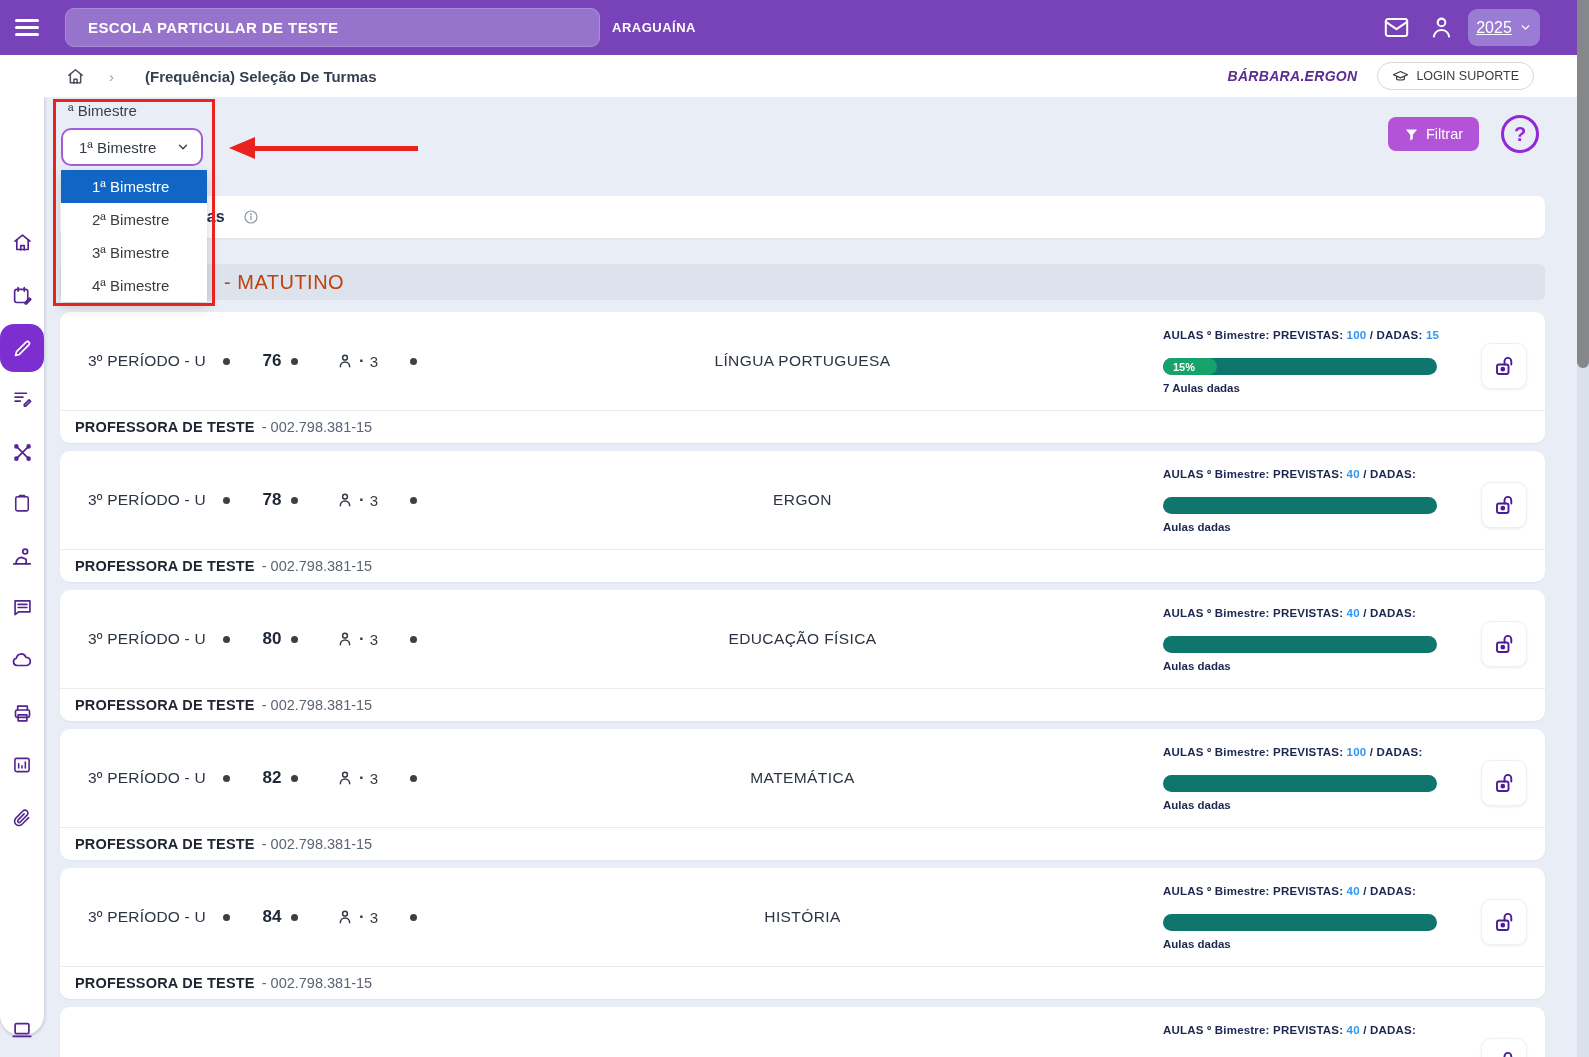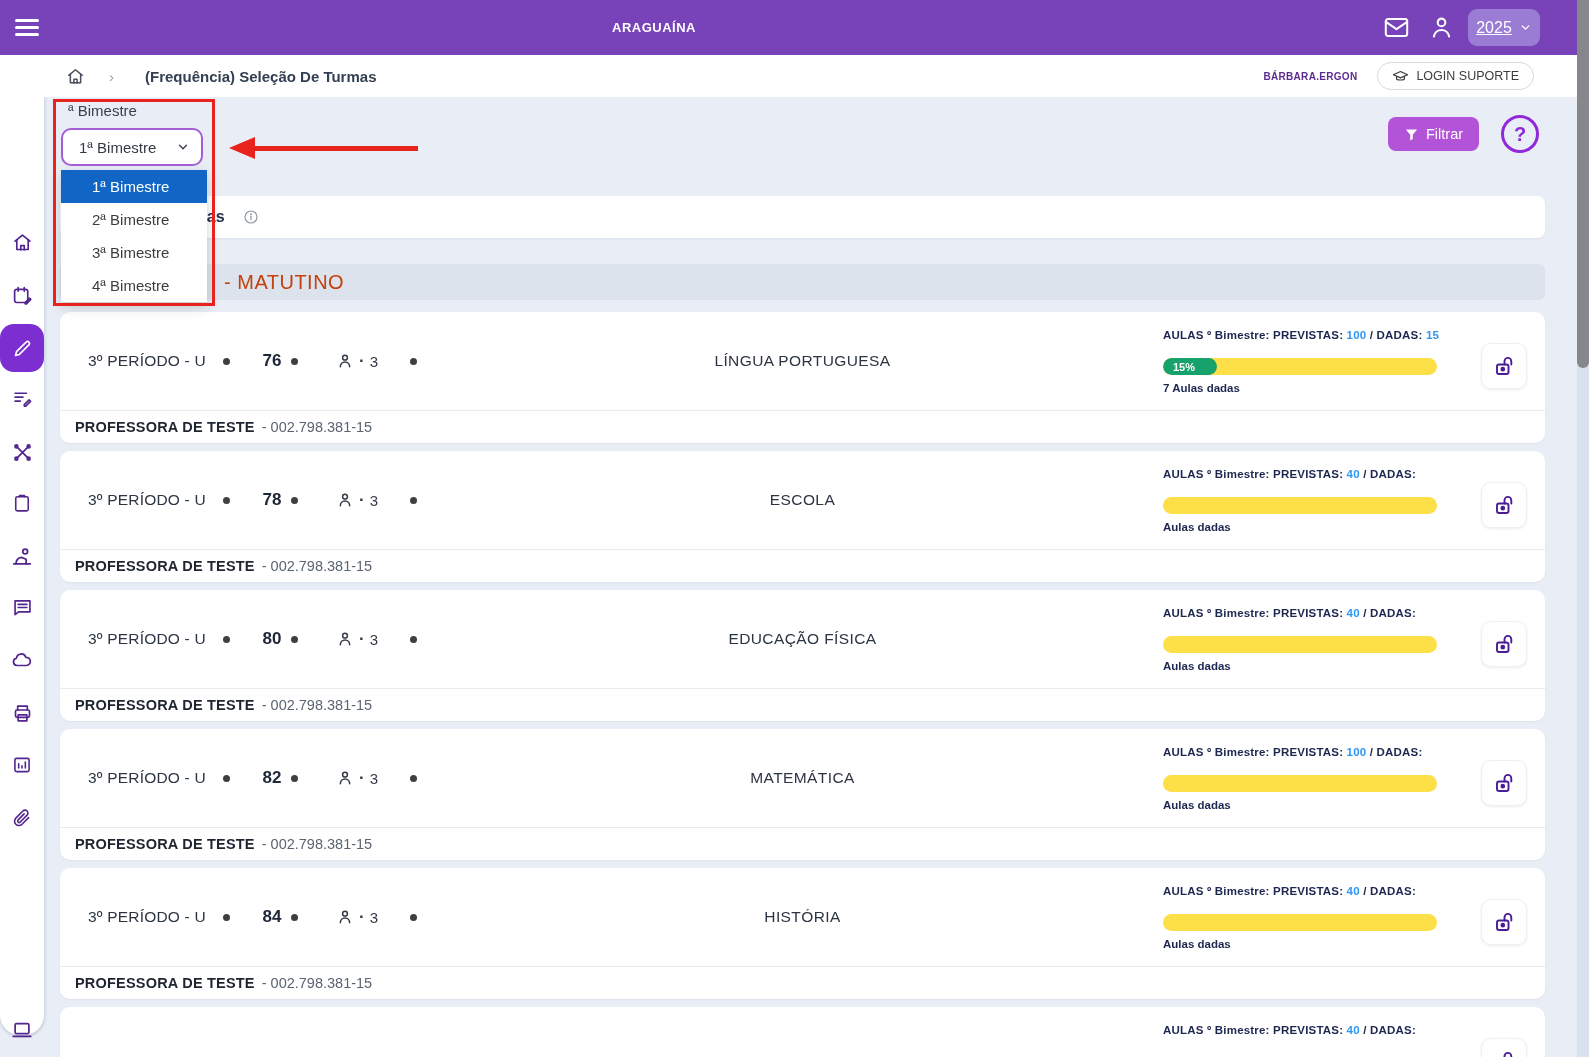--- a/index.html
+++ b/index.html
@@ -27,21 +27,21 @@
   .year-pill { position:absolute; left:1468px; top:9px; width:72px; height:37px;
     background:#9b7cd4; border-radius:9px; display:flex; align-items:center; justify-content:center;
     gap:7px; color:#fff; font-size:16px; cursor:pointer;text-decoration:underline; }
 
   
   .topbar { position:absolute; top:55px; left:0; width:1589px; height:42px; background:#fff;
     z-index:55; display:flex; align-items:center; }
   .crumb-home { margin-left:66px; color:#49505c; cursor:pointer; }
   .crumb-sep { margin-left:24px; color:#9aa0aa; font-size:15px; }
   .crumb-text { margin-left:31px; font-size:15px; color:#333f52;font-weight:bold; }
-  .user-name { margin-left:auto; color:#5c2c90; font-weight:700; font-size:10px; letter-spacing:.3px; }
+  .user-name { margin-left:auto; color:#5c2c90; font-weight:700; font-size:14px; letter-spacing:.3px;font-style:italic; }
   .login-pill { margin-left:20px; margin-right:55px; border:1px solid #d9d9d9; border-radius:16px;
     height:28px; padding:0 14px; display:flex; align-items:center; gap:7px; font-size:12.5px;
     color:#3c3c3c; background:#fff; cursor:pointer; }
 
   
   .sidebar { position:absolute; top:97px; left:0; width:44px; height:938px; background:#fff;
     z-index:50; border-bottom-right-radius:20px; border-bottom-left-radius:20px;
     box-shadow:1px 0 4px rgba(40,20,80,.10), 0 2px 3px rgba(40,20,80,.12); }
   .side-icon { position:absolute; left:0; width:44px; height:46px; display:flex; align-items:center;
     justify-content:center; color:#53258e; cursor:pointer; }
@@ -91,21 +91,21 @@
     align-items:center; justify-content:center; font-size:17px; font-weight:700; color:#20293a; }
   .students { position:absolute; left:276px; top:0; height:98px; display:flex; align-items:center;
     gap:5px; color:#333a45; font-size:15px; }
   .students .mini-dot { font-weight:700; font-size:17px; line-height:0; }
   .subject { position:absolute; left:0; right:0; top:0; height:98px; display:flex; align-items:center;
     justify-content:center; font-size:15.5px; color:#2b3442; letter-spacing:.4px; }
   .aulas-block { position:absolute; left:1103px; top:0; width:276px; }
   .aulas-line { position:absolute; left:0; top:17px; font-size:11.5px; font-weight:700;
     letter-spacing:.2px; color:#1c2750; white-space:nowrap; }
   .aulas-line .blue { color:#2e96f3; }
-  .track { position:absolute; left:0; top:46px; width:274px; height:17px; background:#fde047;
+  .track { position:absolute; left:0; top:46px; width:274px; height:17px; background:#0f766e;
     border-radius:9px; overflow:hidden; }
   .fill { height:17px; background:#17a16b; border-radius:9px; color:#fff; font-size:11px;
     font-weight:700; display:flex; align-items:center; padding-left:10px; }
   .caption { position:absolute; left:0; top:70px; font-size:11.5px; font-weight:700; color:#1c2750; }
   .lock-btn { position:absolute; left:1421px; top:31px; width:46px; height:46px; background:#fff;
     border:1px solid #f0f0f2; border-radius:10px; box-shadow:0 1px 3px rgba(0,0,0,.08);
     display:flex; align-items:center; justify-content:center; color:#4a1d96; cursor:pointer; }
   .divider { position:absolute; left:0; right:0; top:98px; border-top:1px solid #ebebeb; }
   .teacher-row { position:absolute; left:15px; top:98px; height:33px; display:flex; align-items:center;
     gap:7px; font-size:14.5px; }
@@ -128,20 +128,23 @@
 </style>
 </head>
 <body>
 
 <header class="app-header">
   <div class="burger">
       <i></i>
       <i></i>
       <i></i>
     </div>
+  <div class="school-pill">
+    <span>ESCOLA PARTICULAR DE TESTE</span>
+  </div>
   <div class="city-label">ARAGUAÍNA</div>
   <span class="hdr-icon mail-pos">
     <svg width="27" height="27" viewBox="0 0 24 24" fill="none" stroke="currentColor" stroke-width="1.8" stroke-linecap="round" stroke-linejoin="round">
         <rect x="2.5" y="4.5" width="19" height="15" rx="2"></rect>
         <path d="M2.5 7l9.5 6.5L21.5 7"></path>
       </svg>
   </span>
   <span class="hdr-icon person-pos">
     <svg width="27" height="27" viewBox="0 0 24 24" fill="none" stroke="currentColor" stroke-width="1.8" stroke-linecap="round">
         <circle cx="12" cy="7.5" r="3.4"></circle>
@@ -365,21 +368,21 @@
         <span>
           <svg width="18" height="18" viewBox="0 0 24 24" fill="none" stroke="currentColor" stroke-width="2" stroke-linecap="round">
               <circle cx="12" cy="7.5" r="3.2"></circle>
               <path d="M5.8 19.5a6.2 6.2 0 0 1 12.4 0"></path>
             </svg>
         </span>
         <span class="mini-dot">·</span>
         <span>3</span>
       </span>
       <span class="dot d3"></span>
-      <span class="subject">ESCOLA</span>
+      <span class="subject">ERGON</span>
       <div class="aulas-block">
         <div class="aulas-line">
           <span>AULAS º Bimestre: PREVISTAS:</span>
           <span class="blue">40</span>
           <span>/ DADAS:</span>
           <span class="blue"></span>
         </div>
         <div class="track">
           
         </div>

